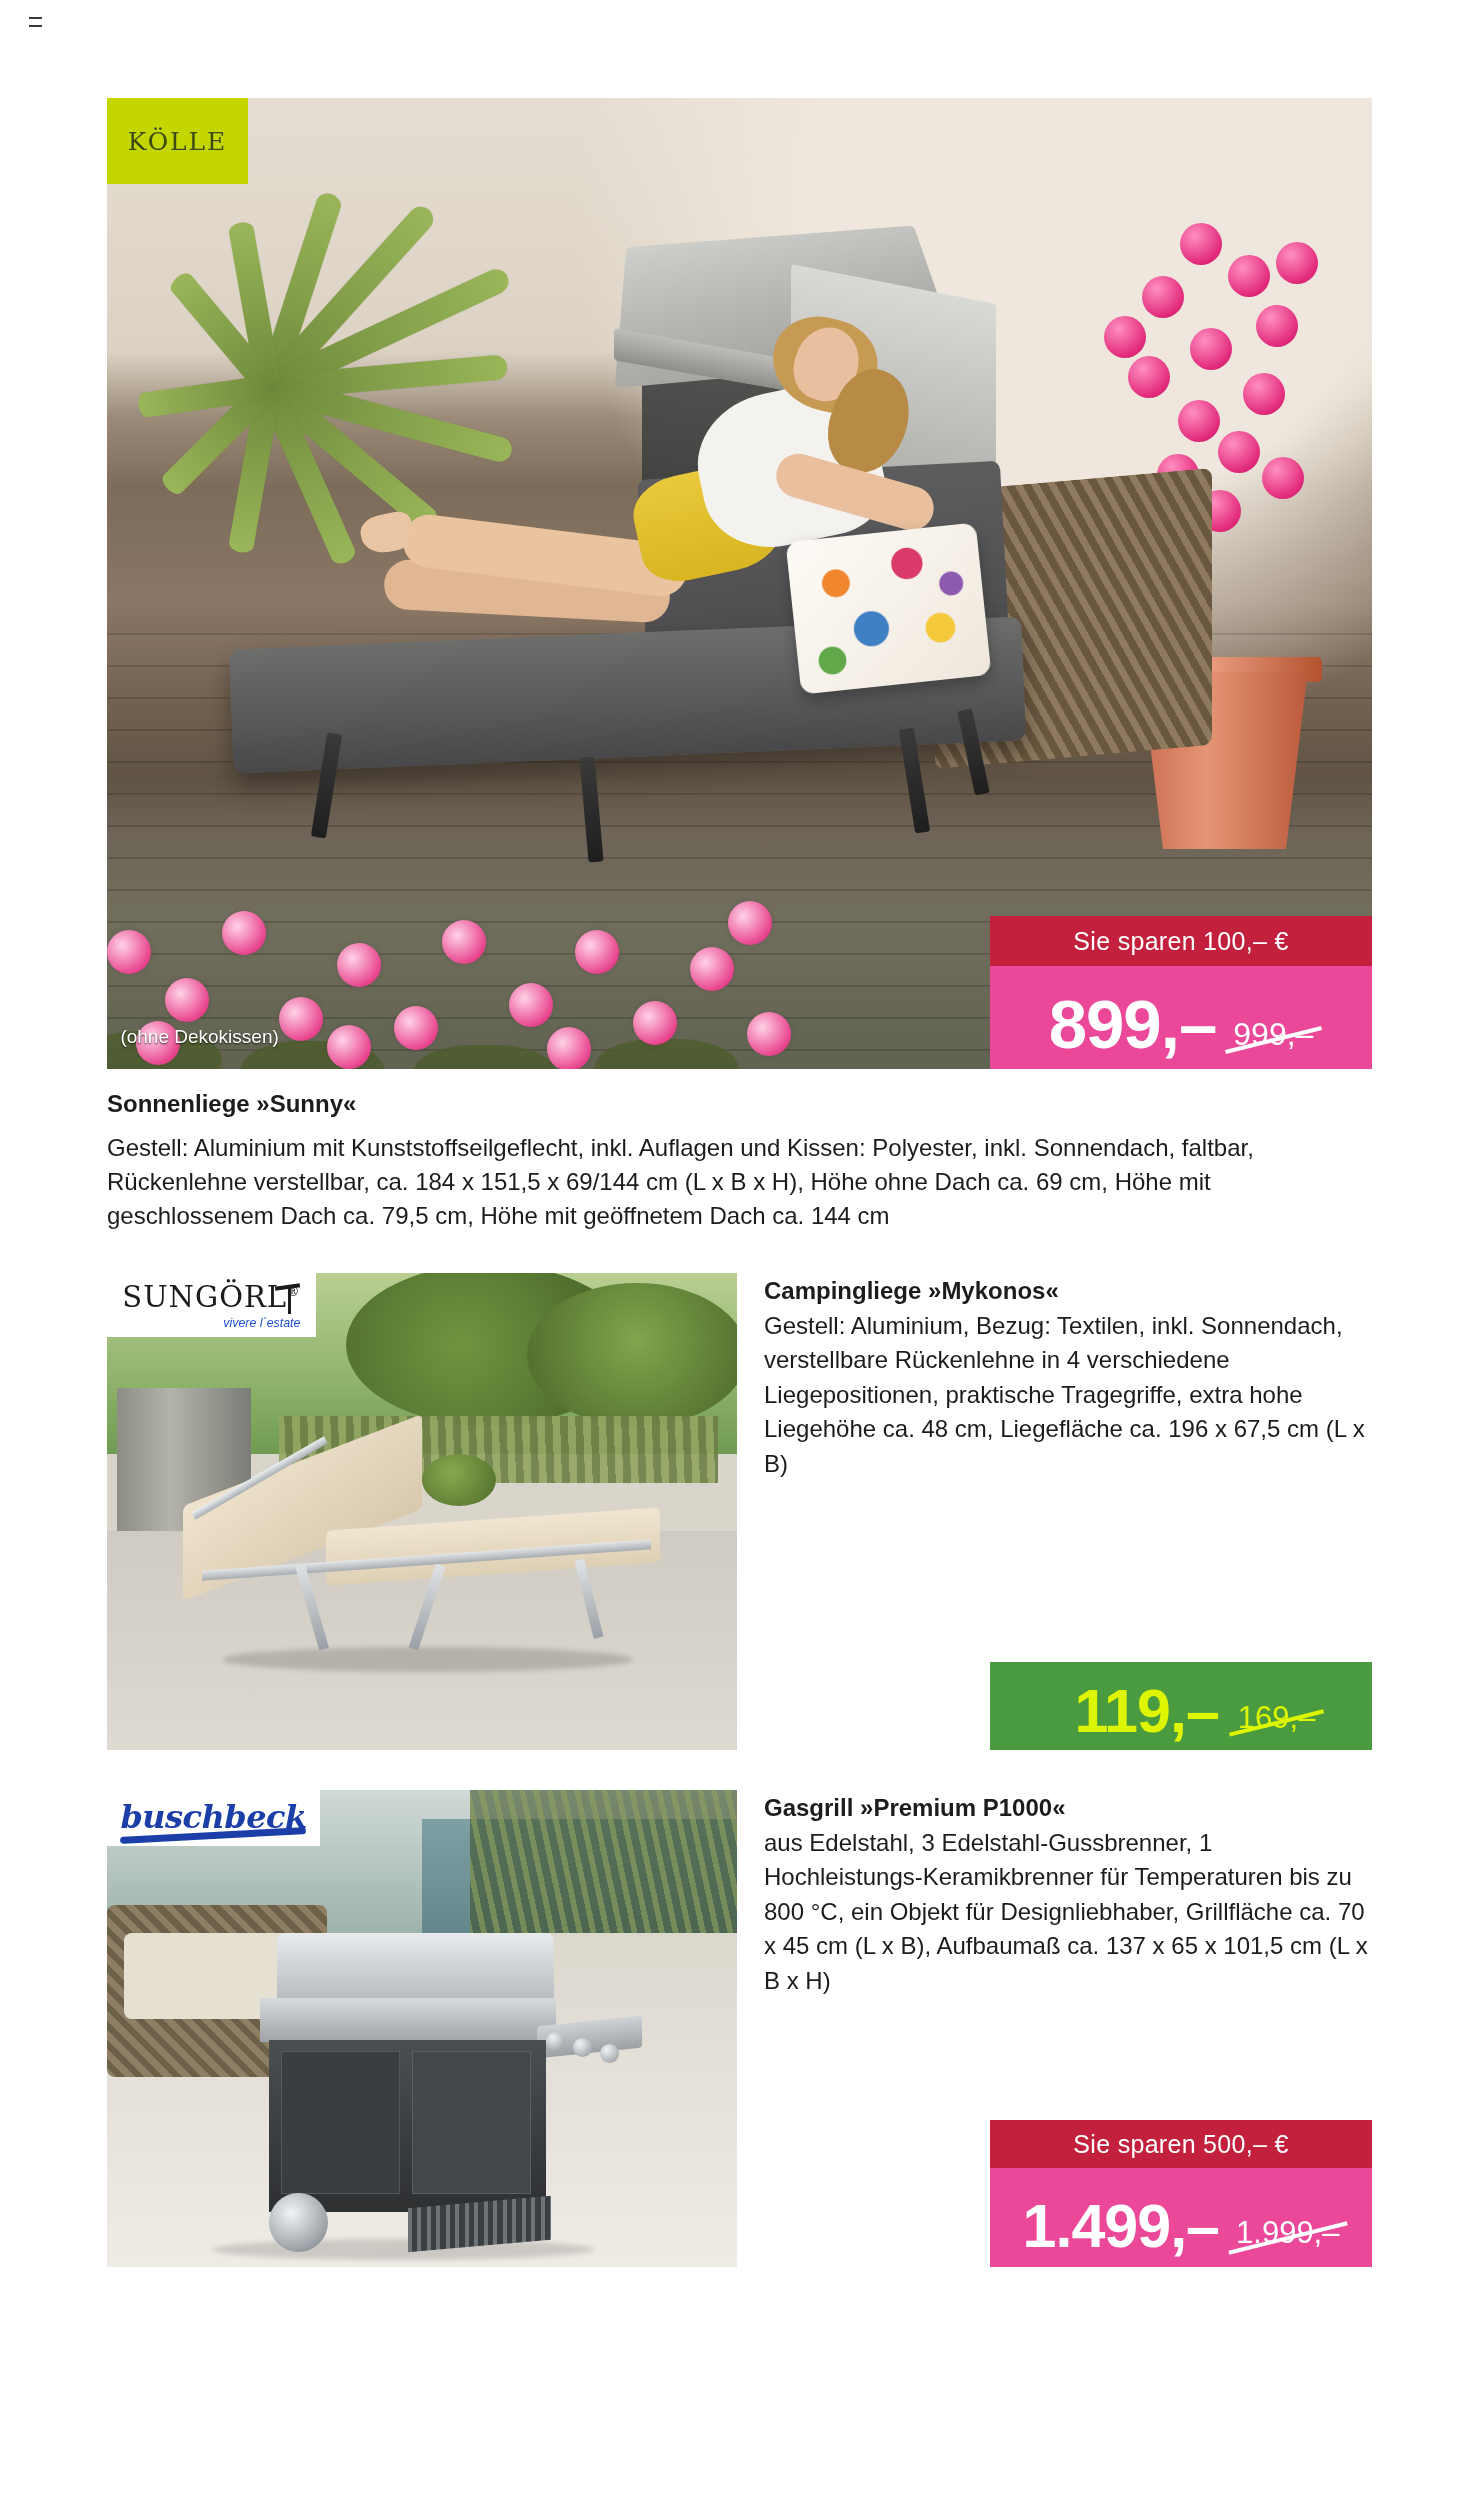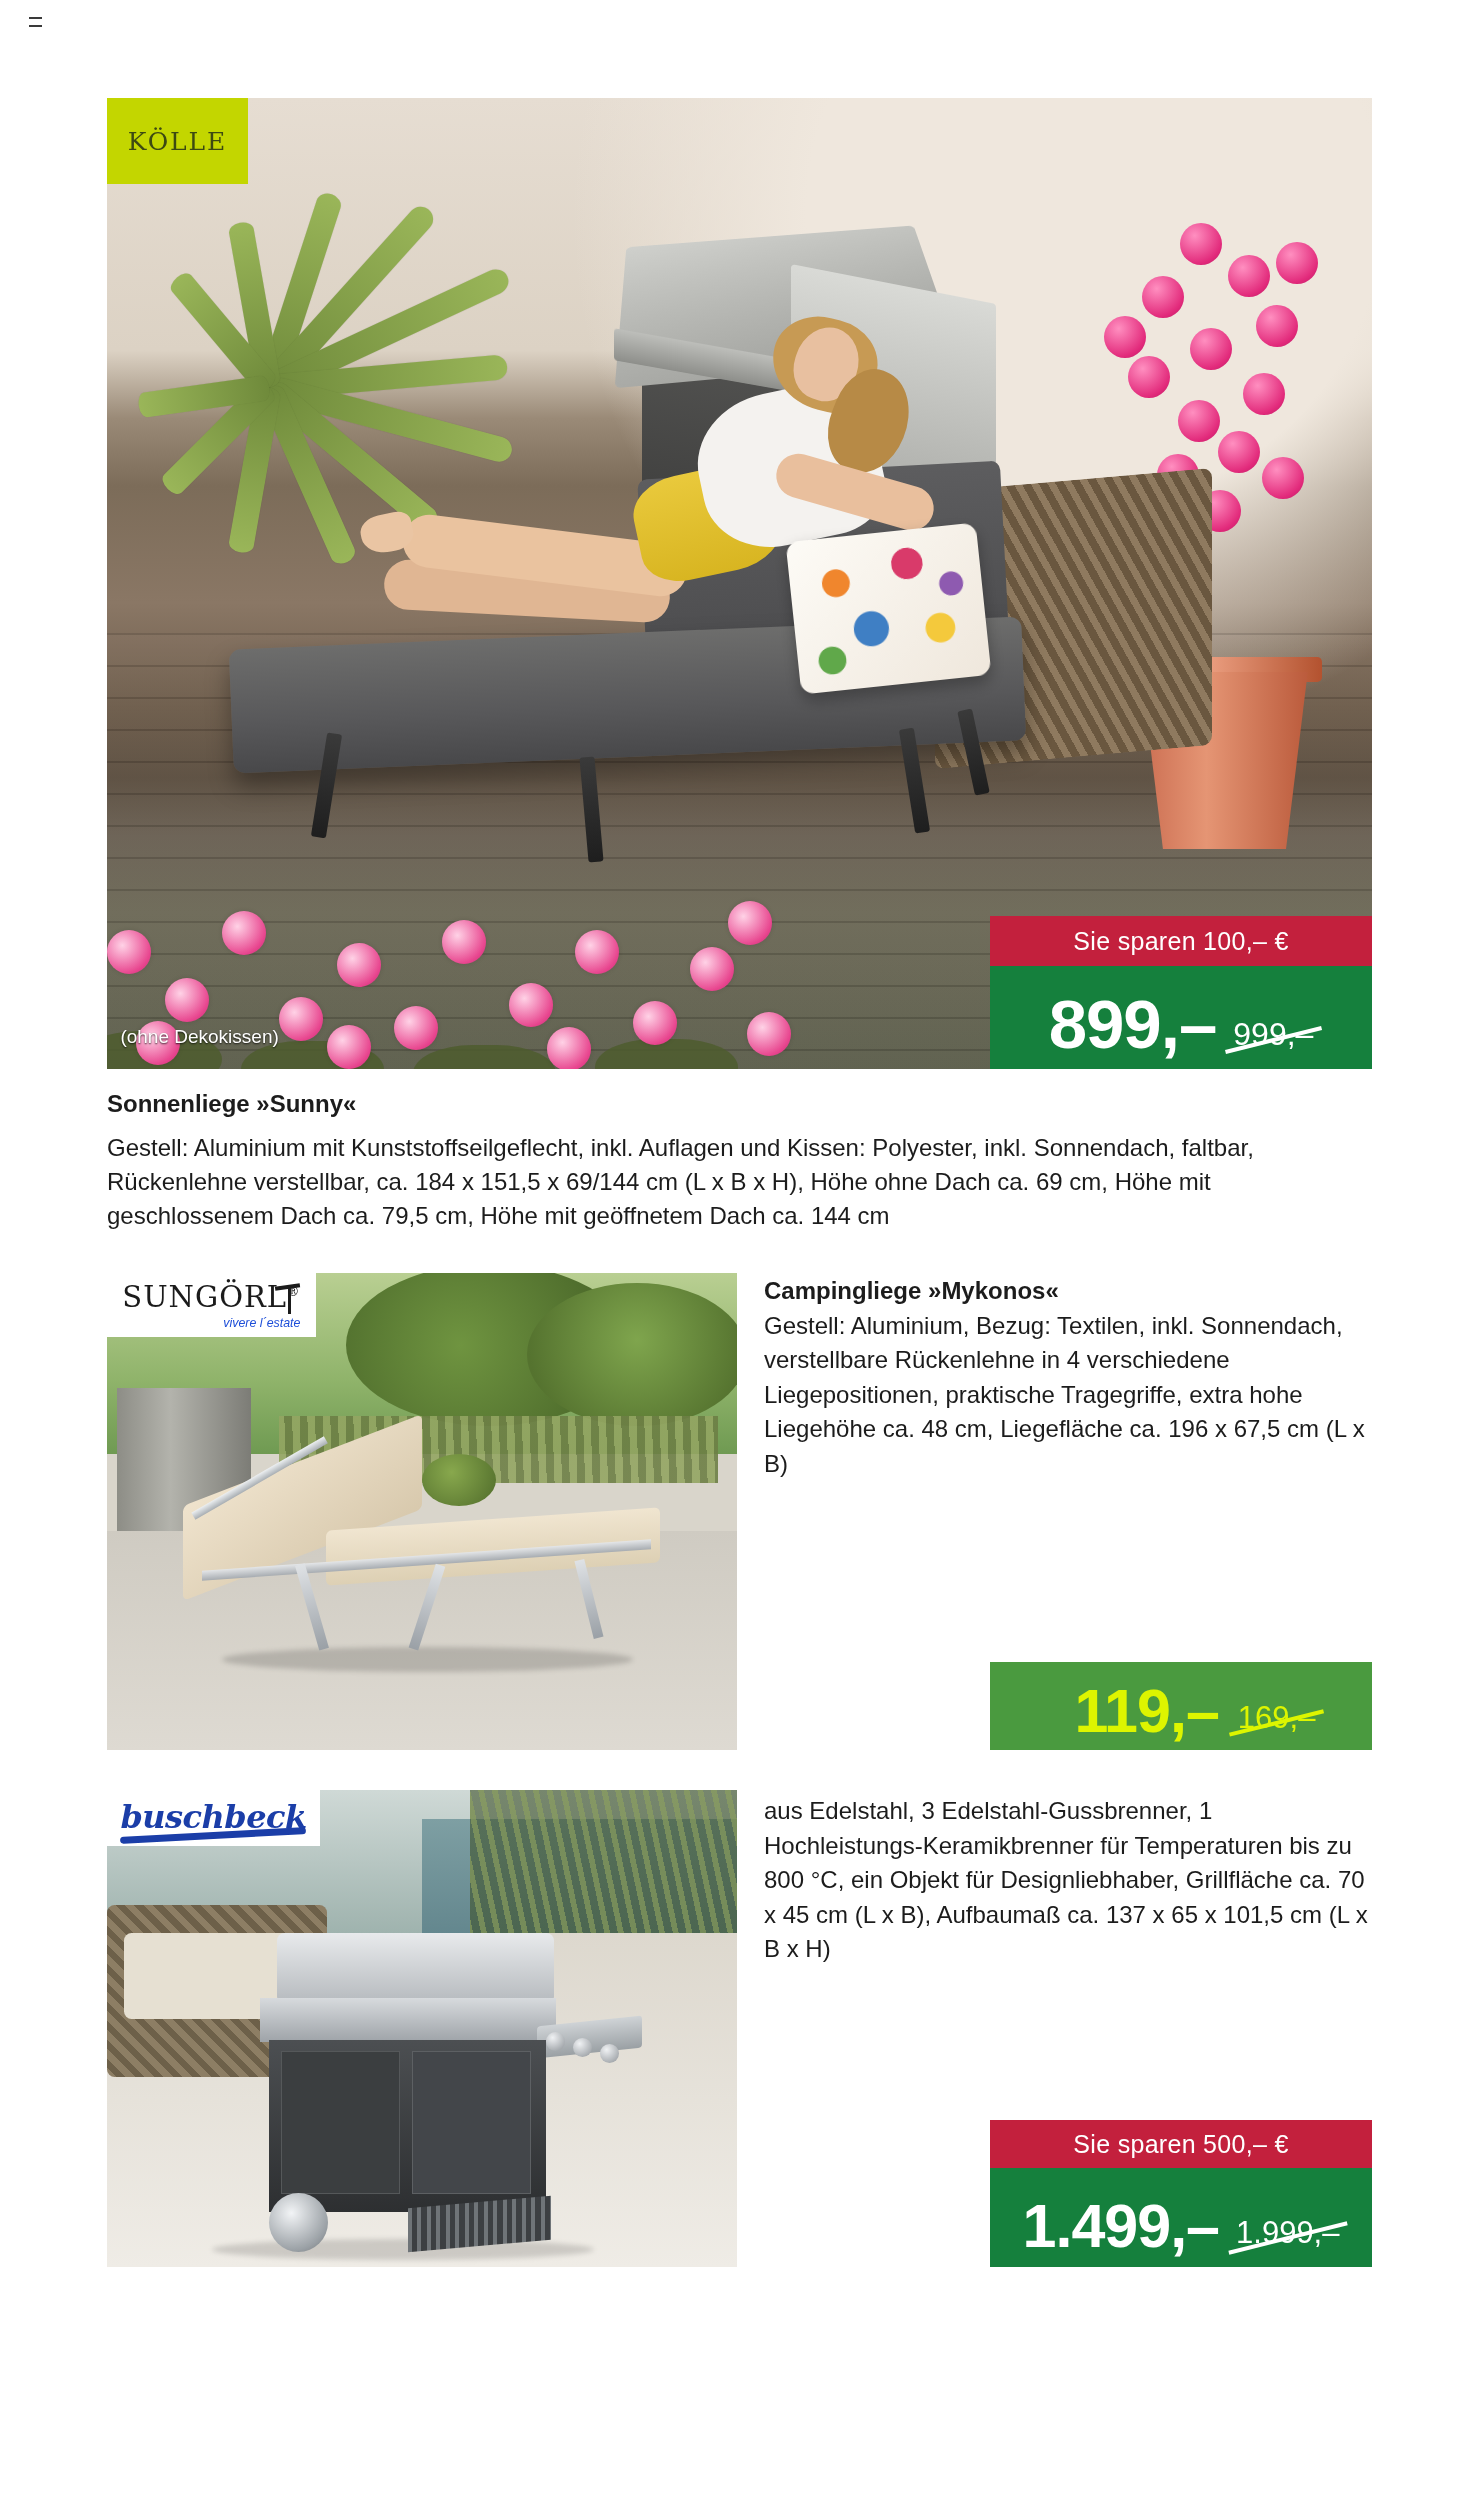--- a/index.html
+++ b/index.html
@@ -226,21 +226,21 @@
   .price-hero {
     position: absolute; right: 0; bottom: 0; width: 382px;
   }
   .save-bar {
     background: #c3203d; color: #fff;
     height: 50px;
     display: flex; align-items: center; justify-content: center;
     font-size: 25px; letter-spacing: 0.3px;
   }
   .price-bar {
-    background: #15803d; color: #fff;
+    background: #ec4899; color: #fff;
     height: 103px;
     display: flex; align-items: flex-end; justify-content: center;
     gap: 17px; padding: 0 17px 13.4px 17px;
     position: relative;
   }
   .price-main {
     font-size: 69px; font-weight: 700; line-height: .9;
     letter-spacing: -1px;
   }
   .price-old {
@@ -568,20 +568,21 @@
         <div class="g-knob" style="left:369px;top:111px"></div>
         <div class="g-grate"></div>
         <div class="g-wheel"></div>
       </div>
       <div class="brand-bb">
         <span>buschbeck</span>
         <span class="swoosh"></span>
       </div>
     </div>
     <div class="row-text">
+      <h3>Gasgrill »Premium P1000«</h3>
       <p>aus Edelstahl, 3 Edelstahl-Gussbrenner, 1 Hochleistungs-Keramikbrenner für Temperaturen bis zu 800 °C, ein Objekt für Designliebhaber, Grillfläche ca. 70 x 45 cm (L x B), Aufbaumaß ca. 137 x 65 x 101,5 cm (L x B x H)</p>
       <div class="price-red-wide">
         <div class="save-bar">Sie sparen 500,– €</div>
         <div class="price-bar">
           <div class="price-main">1.499,–</div>
           <div class="price-old">1.999,–</div>
         </div>
       </div>
     </div>
   </div>

